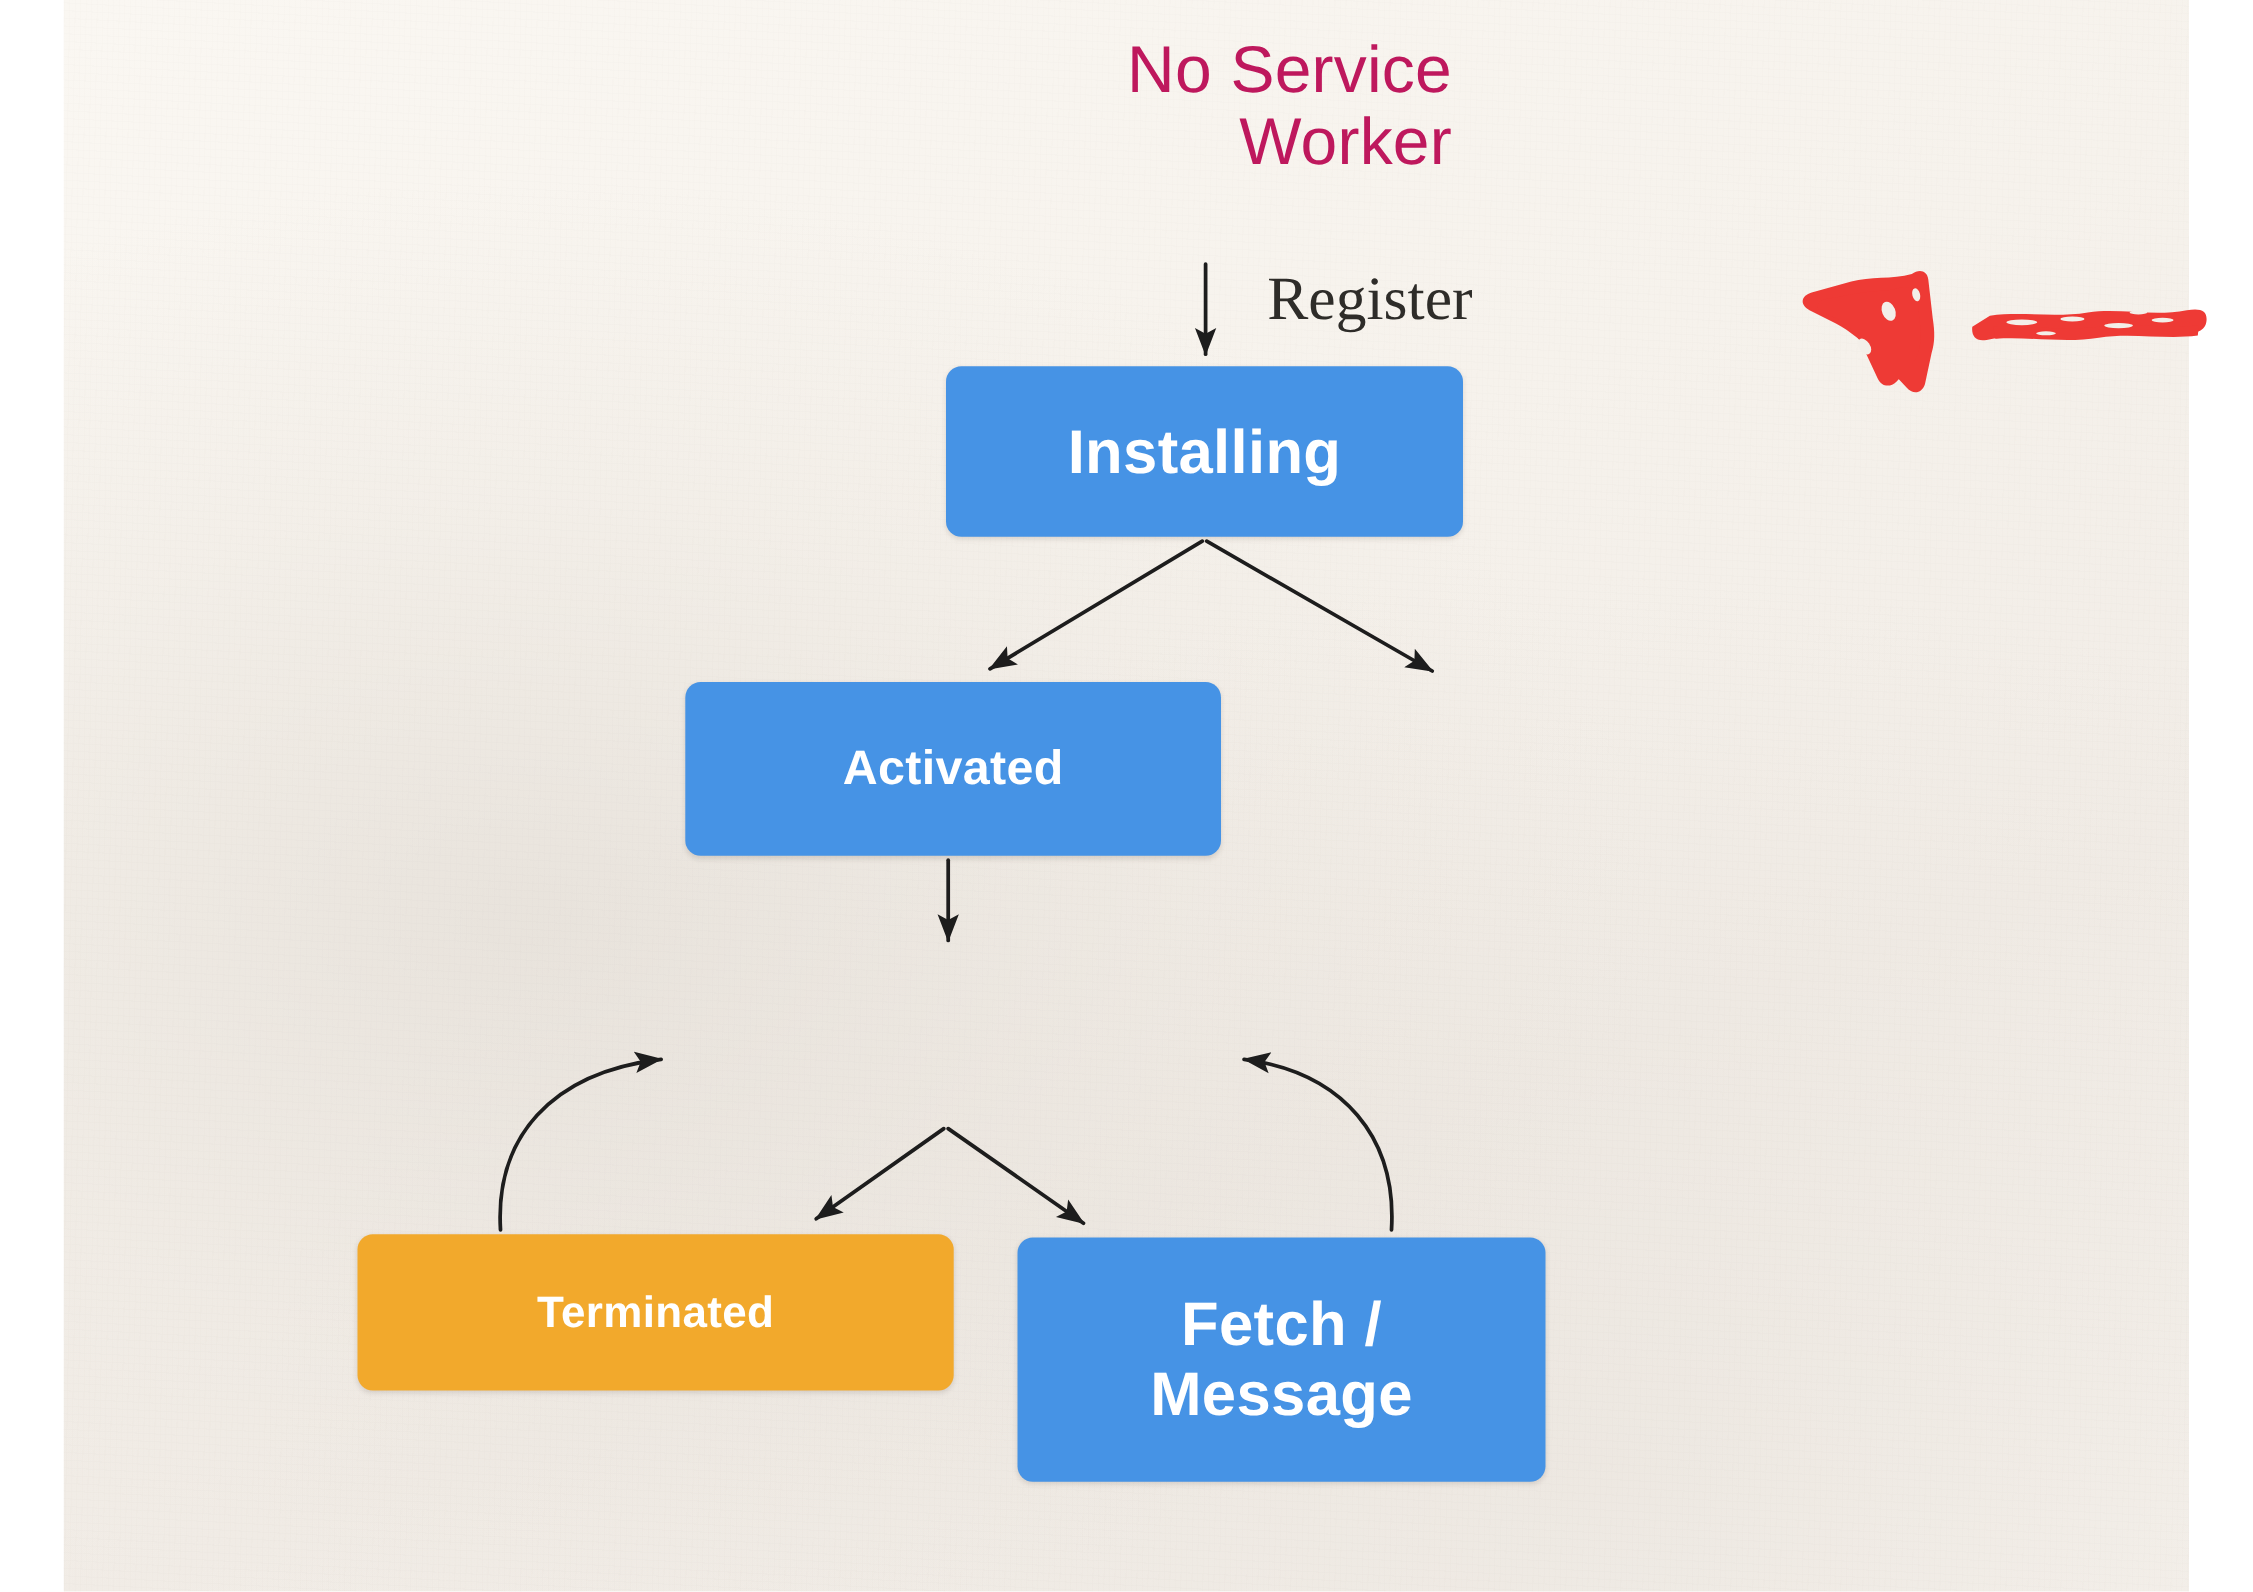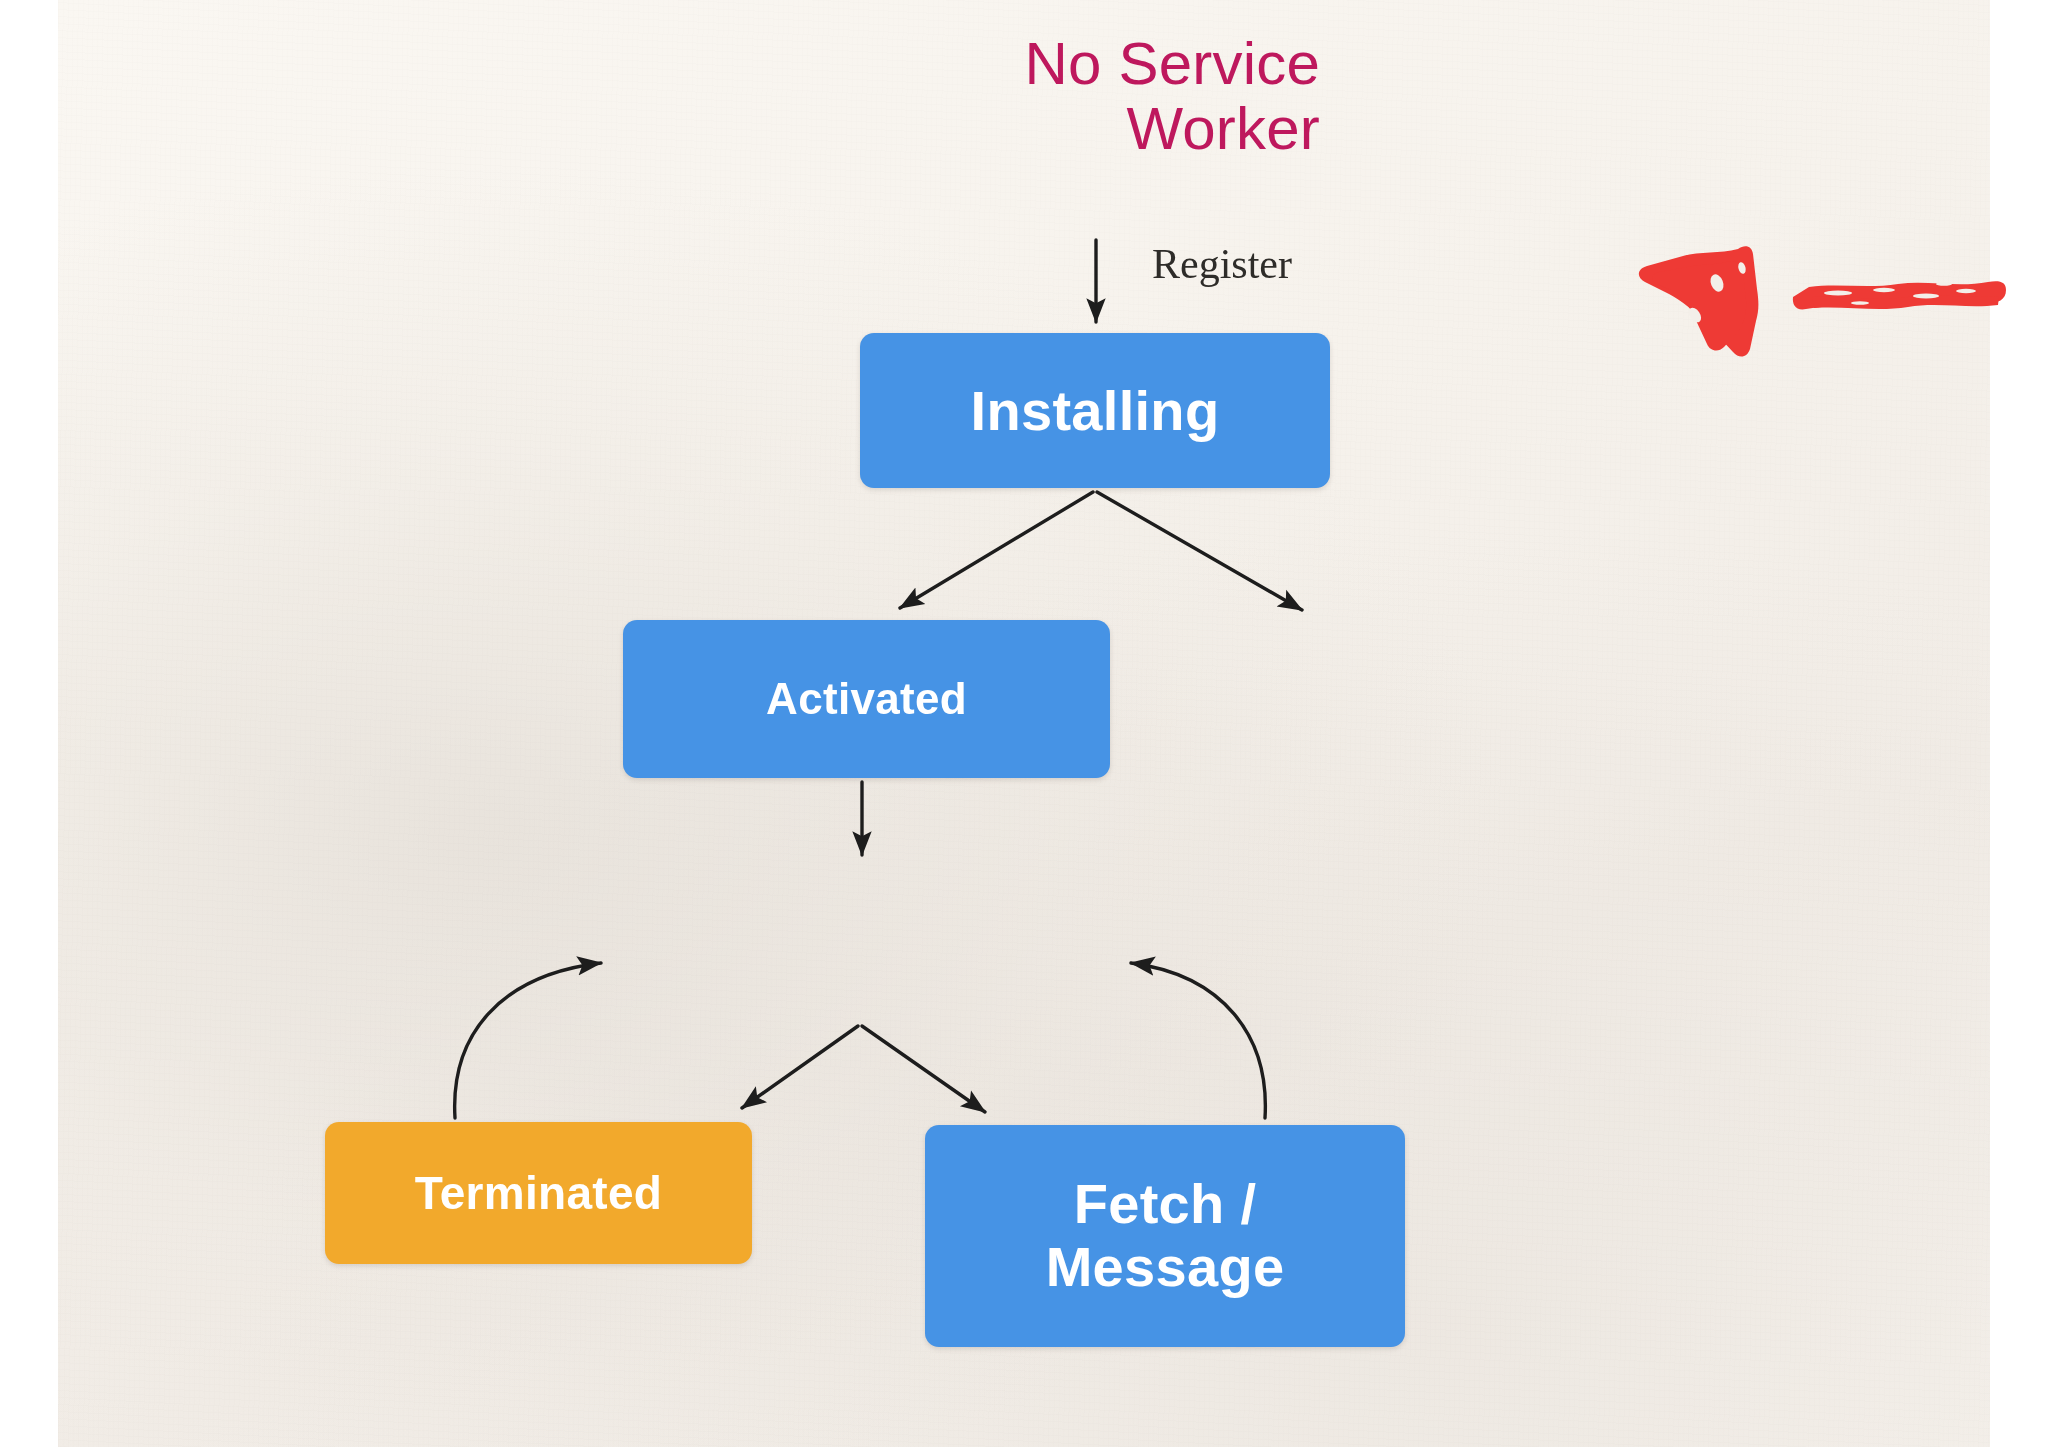--- a/index.html
+++ b/index.html
@@ -55,21 +55,21 @@
     color: #be185d;
     white-space: pre-line;
   }
 
   
   #register-label {
     position: absolute;
     left: 1152px;
     top: 240px;
     font-family: "Liberation Serif", serif;
-    font-size: 42px;
+    font-size: 56px;
     font-weight: 400;
     color: #2e2c29;
     white-space: nowrap;
     text-align: right;
   }
 
   
   .node {
     position: absolute;
     border-radius: 14px;
@@ -80,21 +80,21 @@
     color: #ffffff;
     font-weight: 700;
     letter-spacing: 0.3px;
     white-space: pre-line;
     box-shadow: 0 2px 5px rgba(80,70,60,0.16);
   }
   .node-installing { left: 860px;  top: 333px;  width: 470px; height: 155px; font-size: 56px; background: #4693e5; }
   .node-activated  { left: 623px;  top: 620px;  width: 487px; height: 158px; font-size: 44px; background: #4693e5; }
   .node-error      { left: 1203px; top: 622px;  width: 477px; height: 155px; font-size: 56px; background: #d50020; }
   .node-idle       { left: 623px;  top: 865px;  width: 487px; height: 157px; font-size: 56px; background: #4693e5; }
-  .node-terminated { left: 325px;  top: 1122px; width: 427px; height: 142px; font-size: 46px; background: #f2a92c; }
+  .node-terminated { left: 325px;  top: 1122px; width: 542px; height: 142px; font-size: 40px; background: #f2a92c; }
   .node-fetch      { left: 925px;  top: 1125px; width: 480px; height: 222px; font-size: 56px; line-height: 1.12; background: #4693e5; }
 
   
   #edges, #annotation {
     position: absolute;
     left: 0;
     top: 0;
     width: 2048px;
     height: 1447px;
     overflow: visible;

